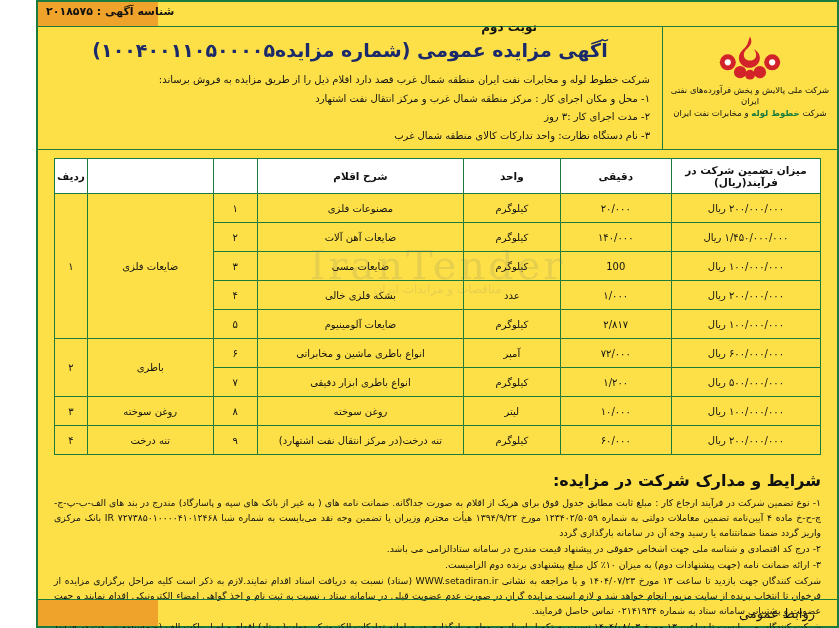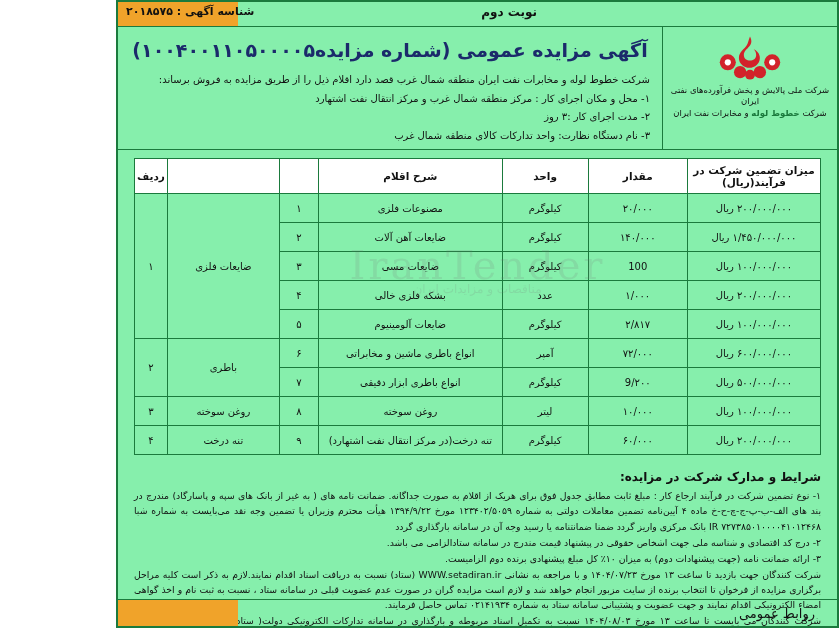--- a/index.html
+++ b/index.html
@@ -5,39 +5,39 @@
   html,body{margin:0;padding:0;}
   body{
     width:839px;height:628px;
     background:#ffffff;
     font-family:"DejaVu Sans","Liberation Sans",sans-serif;
     direction:rtl;
     overflow:hidden;
   }
   .page{
     position:relative;
-    width:723px;height:628px;
+    width:803px;height:628px;
     box-sizing:border-box;
     border:2px solid #1b7a3d;
-    background:#86efac;
+    background:#fde047;
     margin-left:44px;
   }
   
   .topbar{
     position:relative;
     height:24px;
     border-bottom:1px solid #1b7a3d;
     display:flex;align-items:center;
   }
   .topbar .serial{
     position:absolute;left:8px;top:3px;
     font-size:11px;color:#111;font-weight:bold;
   }
   .topbar .round{
-    position:absolute;right:300px;top:3px;
+    position:absolute;right:300px;top:18px;
     font-size:12px;color:#111;font-weight:bold;
   }
   .header{
     display:flex;flex-direction:row;
     border-bottom:1px solid #1b7a3d;
   }
   .logo-cell{
     width:175px;
     padding:6px 6px 4px 6px;
     box-sizing:border-box;
@@ -101,21 +101,21 @@
   
   .terms{
     padding:6px 16px 0 16px;
     font-size:9.3px;
     color:#111;
     line-height:1.62;
     text-align:justify;
   }
   .terms h4{
     margin:5px 0 1px 0;
-    font-size:12px;
+    font-size:16px;
     font-weight:bold;
   }
   .terms p{margin:0 0 1px 0;}
   
   .footer{
     position:absolute;
     right:0;left:0;bottom:0;
     height:26px;
     border-top:1px solid #1b7a3d;
     display:flex;align-items:center;
@@ -190,21 +190,21 @@
         <div>۳- نام دستگاه نظارت: واحد تدارکات کالای منطقه شمال غرب</div>
       </div>
     </div>
   </div>
 
   <div class="table-wrap">
     <table class="main">
       <thead>
         <tr>
           <th class="col-guarantee">میزان تضمین شرکت در فرآیند(ریال)</th>
-          <th class="col-amount">مقدار</th>
+          <th class="col-amount">دقیقی</th>
           <th class="col-unit">واحد</th>
           <th class="col-item">شرح اقلام</th>
           <th style="width:6%"></th>
           <th class="col-group"></th>
           <th class="col-row">ردیف</th>
         </tr>
       </thead>
       <tbody>
         <tr>
           <td>۲۰۰/۰۰۰/۰۰۰ ریال</td>
@@ -247,21 +247,21 @@
           <td>۶۰۰/۰۰۰/۰۰۰ ریال</td>
           <td>۷۲/۰۰۰</td>
           <td>آمپر</td>
           <td class="desc">انواع باطری ماشین و مخابراتی</td>
           <td>۶</td>
           <td class="group" rowspan="2">باطری</td>
           <td rowspan="2">۲</td>
         </tr>
         <tr>
           <td>۵۰۰/۰۰۰/۰۰۰ ریال</td>
-          <td>9/۲۰۰</td>
+          <td>۱/۲۰۰</td>
           <td>کیلوگرم</td>
           <td class="desc">انواع باطری ابزار دقیقی</td>
           <td>۷</td>
         </tr>
         <tr>
           <td>۱۰۰/۰۰۰/۰۰۰ ریال</td>
           <td>۱۰/۰۰۰</td>
           <td>لیتر</td>
           <td class="desc">روغن سوخته</td>
           <td>۸</td>

